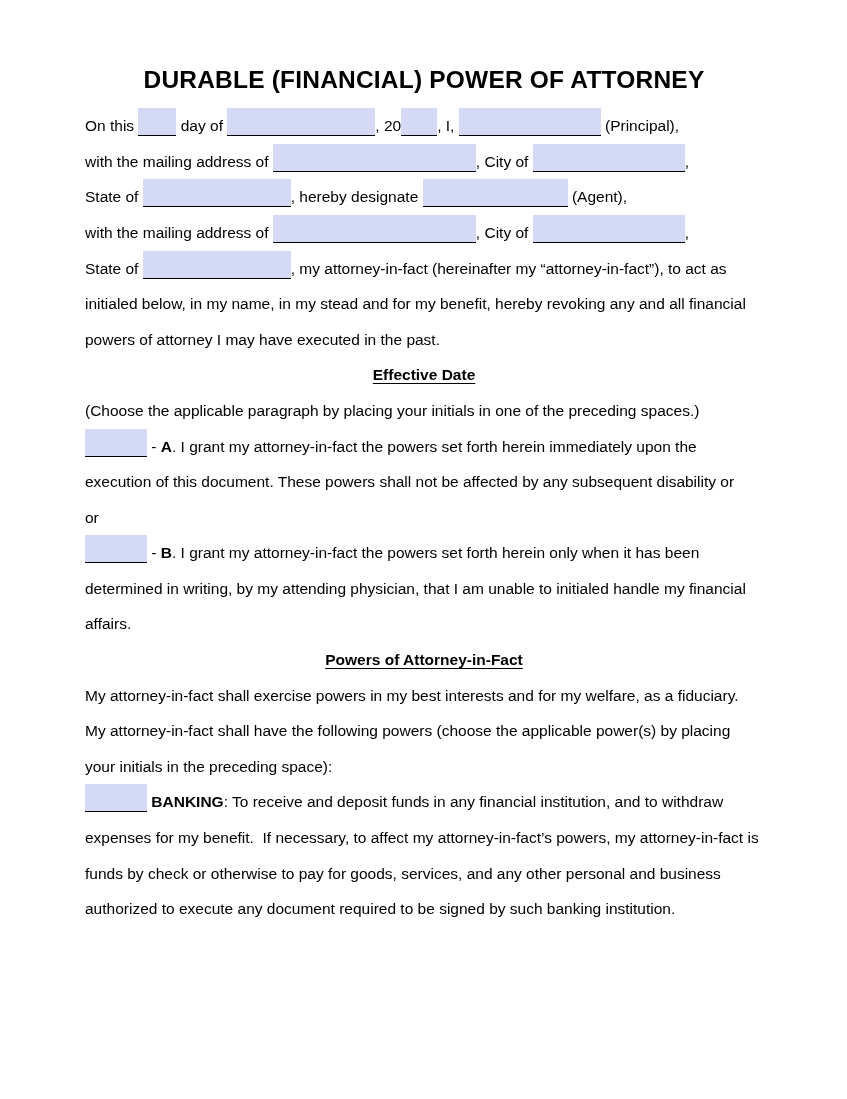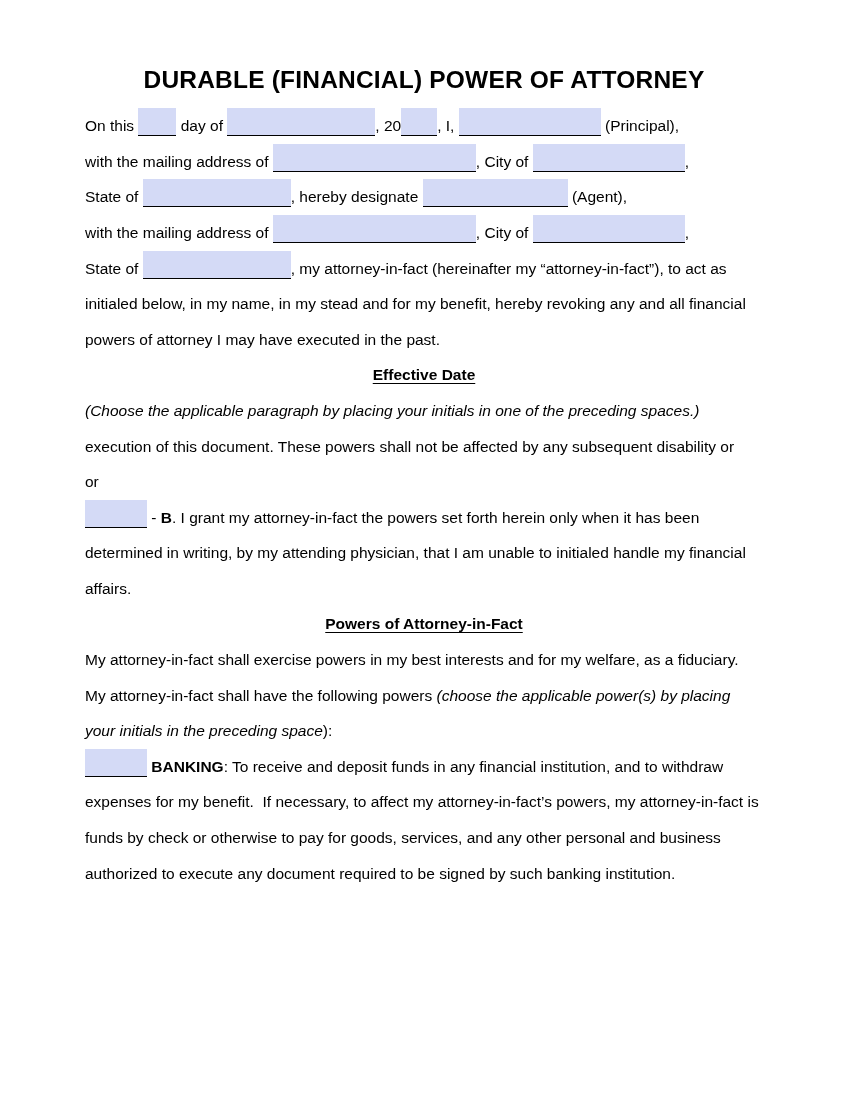--- a/index.html
+++ b/index.html
@@ -37,21 +37,21 @@
     text-decoration: underline;
     text-underline-offset: 3px;
   }
   .blank {
     display: inline-block;
     height: 27px;
     vertical-align: -5px;
     border-bottom: 1.5px solid #000000;
   }
   .b { font-weight: bold; }
-  .i { font-style: italic; }
+  .i { }
   .footer {
     position: absolute;
     left: 85px;
     right: 57px;
     top: 1010px;
     display: flex;
     justify-content: space-between;
     align-items: center;
   }
   .logo {
@@ -70,20 +70,21 @@
 
   <div class="line"><span>On this </span><span class="blank" style="width: 38px; background: rgb(212, 218, 246); border-bottom-color: rgb(0, 0, 0);"></span><span> day of </span><span class="blank" style="width: 148px; background: rgb(212, 218, 246); border-bottom-color: rgb(0, 0, 0);"></span><span>, 20</span><span class="blank" style="width: 36px; background: rgb(212, 218, 246); border-bottom-color: rgb(0, 0, 0);"></span><span>, I, </span><span class="blank" style="width: 142px; background: rgb(212, 218, 246); border-bottom-color: rgb(0, 0, 0);"></span><span> (Principal),</span></div>
       <div class="line"><span>with the mailing address of </span><span class="blank" style="width: 203px; background: rgb(212, 218, 246); border-bottom-color: rgb(0, 0, 0);"></span><span>, City of </span><span class="blank" style="width: 152px; background: rgb(212, 218, 246); border-bottom-color: rgb(0, 0, 0);"></span><span>,</span></div>
       <div class="line"><span>State of </span><span class="blank" style="width: 148px; background: rgb(212, 218, 246); border-bottom-color: rgb(0, 0, 0);"></span><span>, hereby designate </span><span class="blank" style="width: 145px; background: rgb(212, 218, 246); border-bottom-color: rgb(0, 0, 0);"></span><span> (Agent),</span></div>
       <div class="line"><span>with the mailing address of </span><span class="blank" style="width: 203px; background: rgb(212, 218, 246); border-bottom-color: rgb(0, 0, 0);"></span><span>, City of </span><span class="blank" style="width: 152px; background: rgb(212, 218, 246); border-bottom-color: rgb(0, 0, 0);"></span><span>,</span></div>
       <div class="line"><span>State of </span><span class="blank" style="width: 148px; background: rgb(212, 218, 246); border-bottom-color: rgb(0, 0, 0);"></span><span>, my attorney-in-fact (hereinafter my “attorney-in-fact”), to act as</span></div>
       <div class="line"><span>initialed below, in my name, in my stead and for my benefit, hereby revoking any and all financial</span></div>
       <div class="line"><span>powers of attorney I may have executed in the past.</span></div>
       <div class="line heading"><span>Effective Date</span></div>
       <div class="line"><span class="i">(Choose the applicable paragraph by placing your initials in one of the preceding spaces.)</span></div>
+      <div class="line"><span class="blank" style="width: 62px; background: rgb(212, 218, 246); border-bottom-color: rgb(0, 0, 0);"></span><span> - </span><span class="b">A</span><span>. I grant my attorney-in-fact the powers set forth herein immediately upon the</span></div>
       <div class="line"><span>execution of this document. These powers shall not be affected by any subsequent disability or</span></div>
       <div class="line"><span>or</span></div>
       <div class="line"><span class="blank" style="width: 62px; background: rgb(212, 218, 246); border-bottom-color: rgb(0, 0, 0);"></span><span> - </span><span class="b">B</span><span>. I grant my attorney-in-fact the powers set forth herein only when it has been</span></div>
       <div class="line"><span>determined in writing, by my attending physician, that I am unable to initialed handle my financial</span></div>
       <div class="line"><span>affairs.</span></div>
       <div class="line heading"><span>Powers of Attorney-in-Fact</span></div>
       <div class="line"><span>My attorney-in-fact shall exercise powers in my best interests and for my welfare, as a fiduciary.</span></div>
       <div class="line"><span>My attorney-in-fact shall have the following powers </span><span class="i">(choose the applicable power(s) by placing</span></div>
       <div class="line"><span class="i">your initials in the preceding space</span><span>):</span></div>
       <div class="line"><span class="blank" style="width: 62px; background: rgb(212, 218, 246); border-bottom-color: rgb(0, 0, 0);"></span><span> </span><span class="b">BANKING</span><span>: To receive and deposit funds in any financial institution, and to withdraw</span></div>

